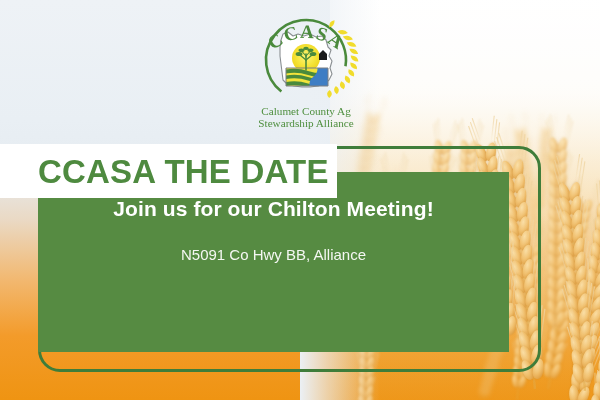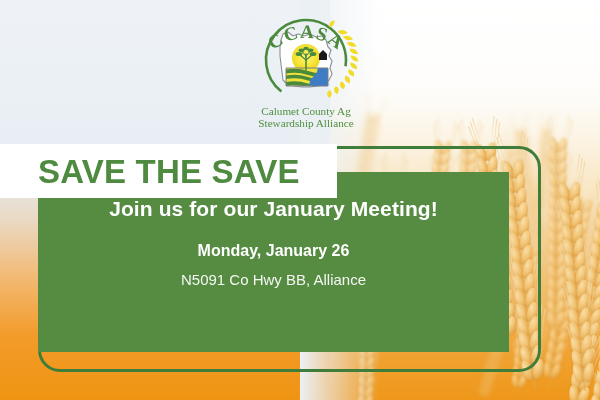--- a/index.html
+++ b/index.html
@@ -1339,23 +1339,22 @@
 
       <text x="70" y="101" text-anchor="middle" font-family="'Liberation Serif',serif" font-size="11.2" fill="#4f8f3f">Calumet County Ag</text>
       <text x="70" y="113" text-anchor="middle" font-family="'Liberation Serif',serif" font-size="11.2" fill="#4f8f3f">Stewardship Alliance</text>
     </svg>
   </div>
 
   <div class="frame"></div>
 
   <div class="panel">
     <div class="panel-inner">
-      <div class="headline">Join us for our January Meeting!</div>
-      <div class="dateline">Monday, January 26</div>
+      <div class="headline">Join us for our Chilton Meeting!</div>
       <div class="addr">N5091 Co Hwy BB, Alliance</div>
     </div>
   </div>
 
   <div class="banner">
-    <div class="banner-text">SAVE THE SAVE</div>
+    <div class="banner-text">CCASA THE DATE</div>
   </div>
 
 </div>
 
 </body></html>

